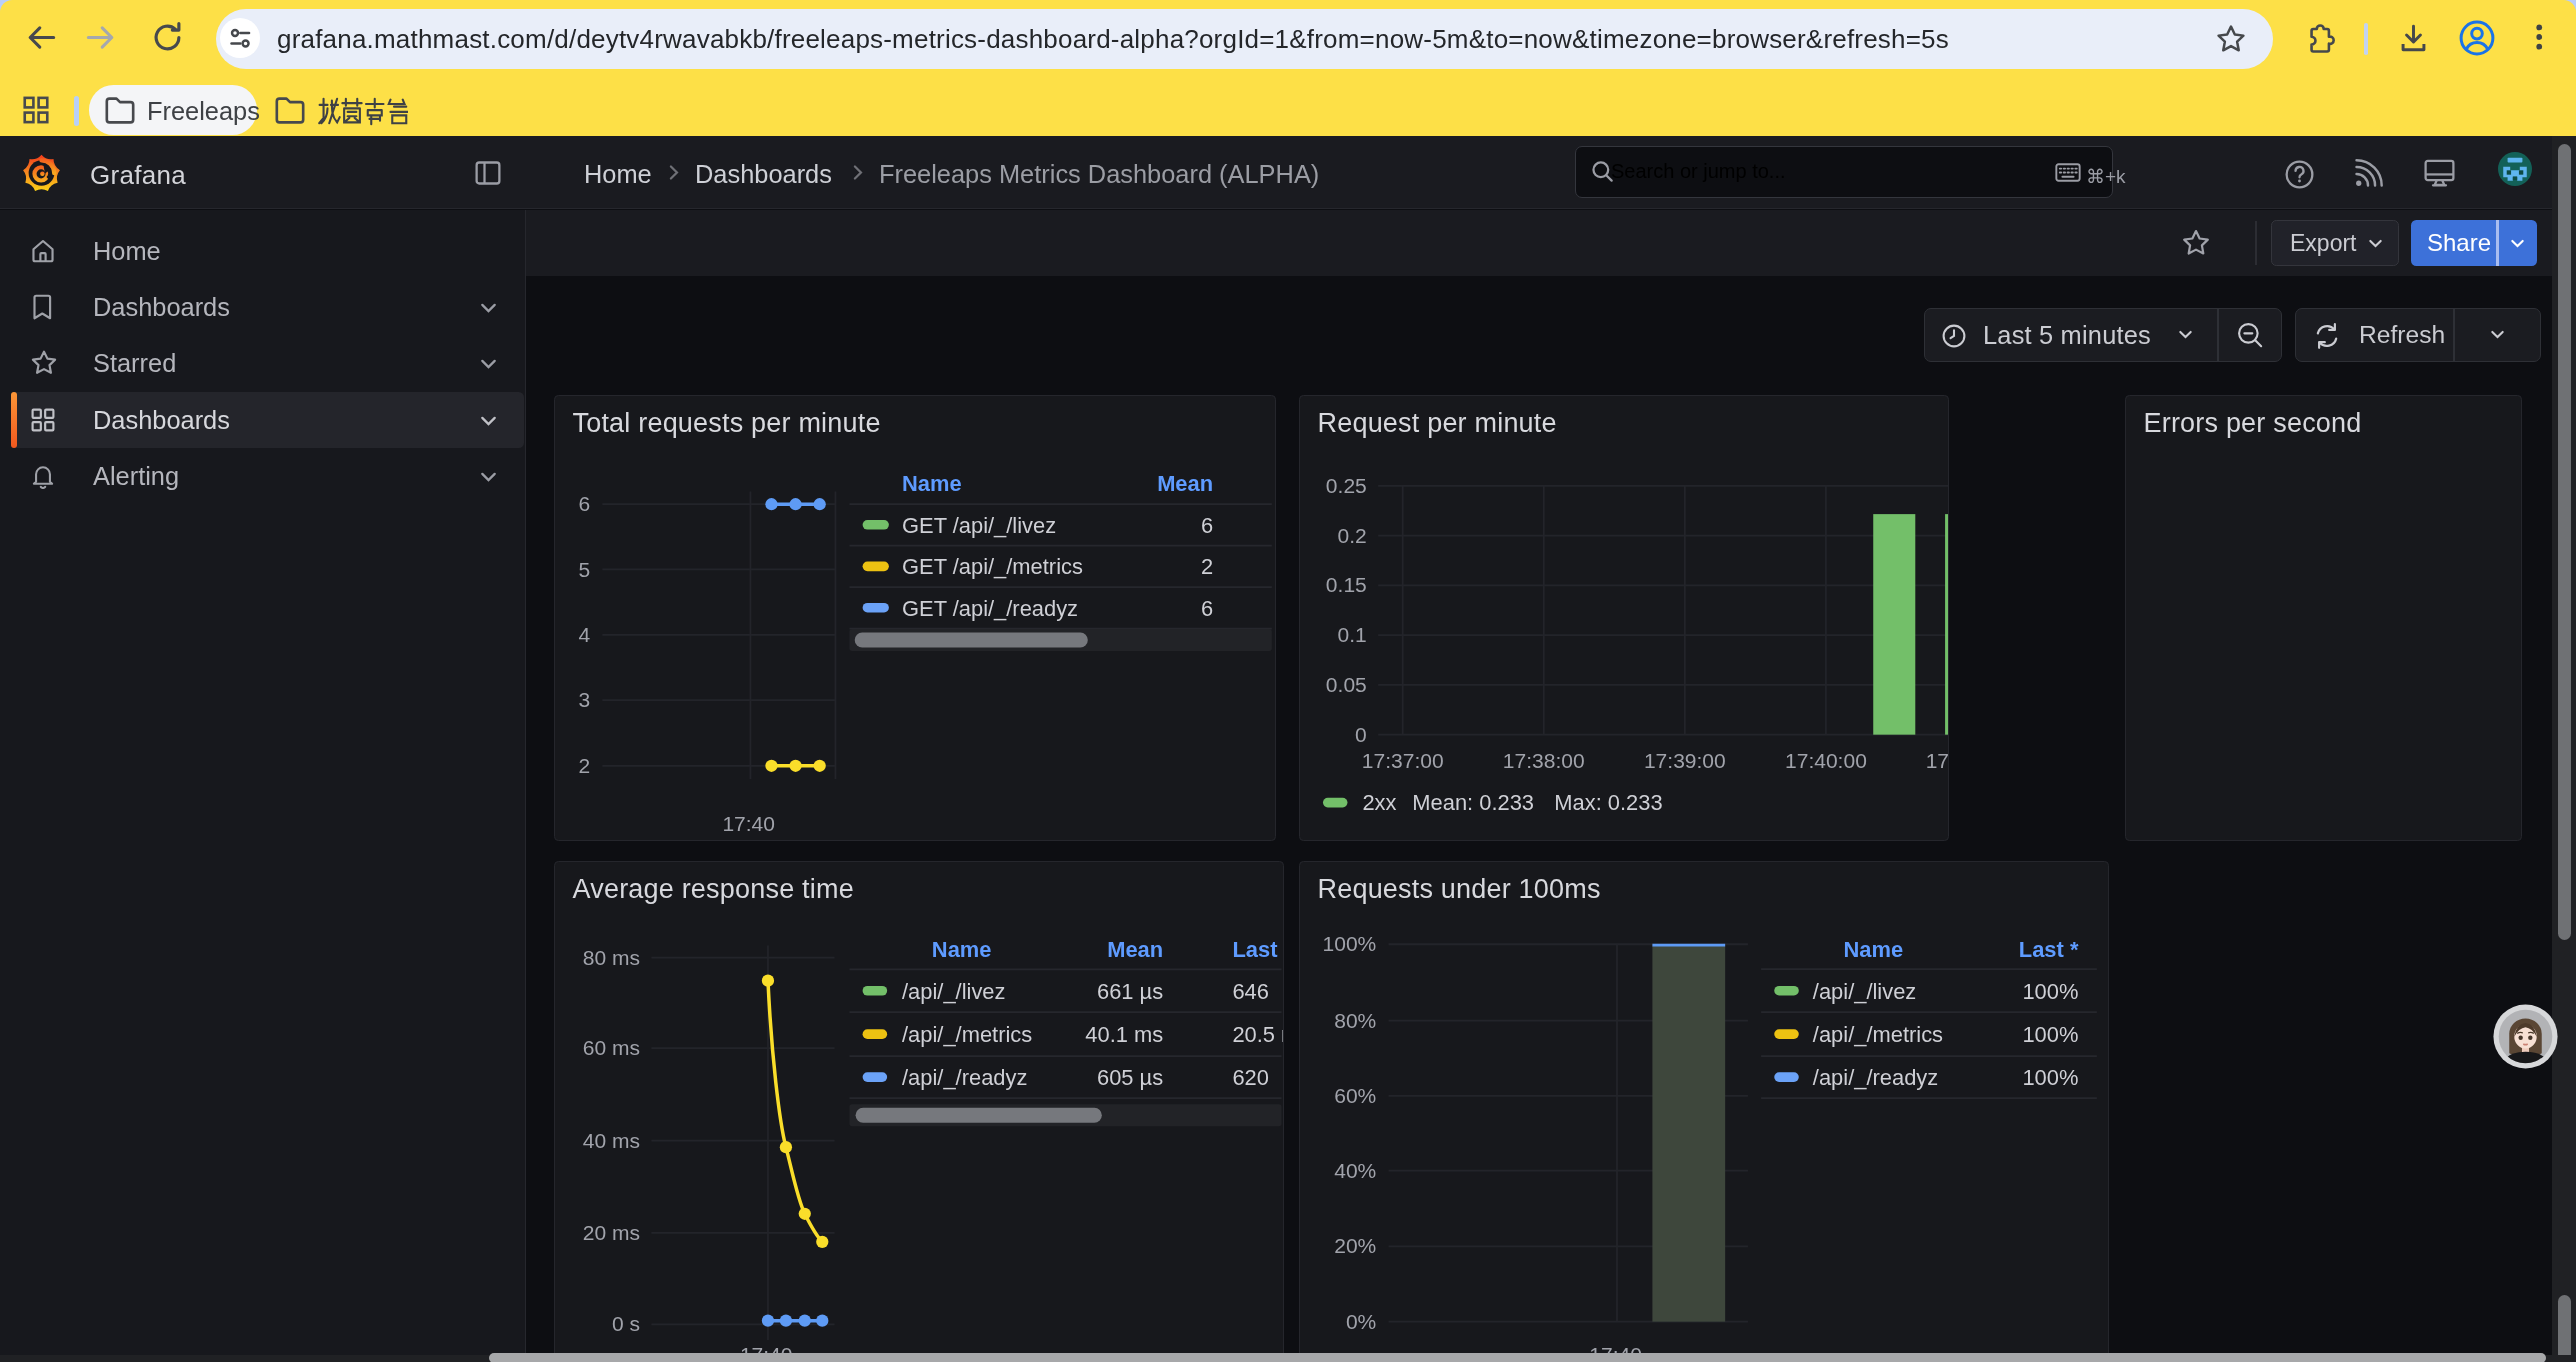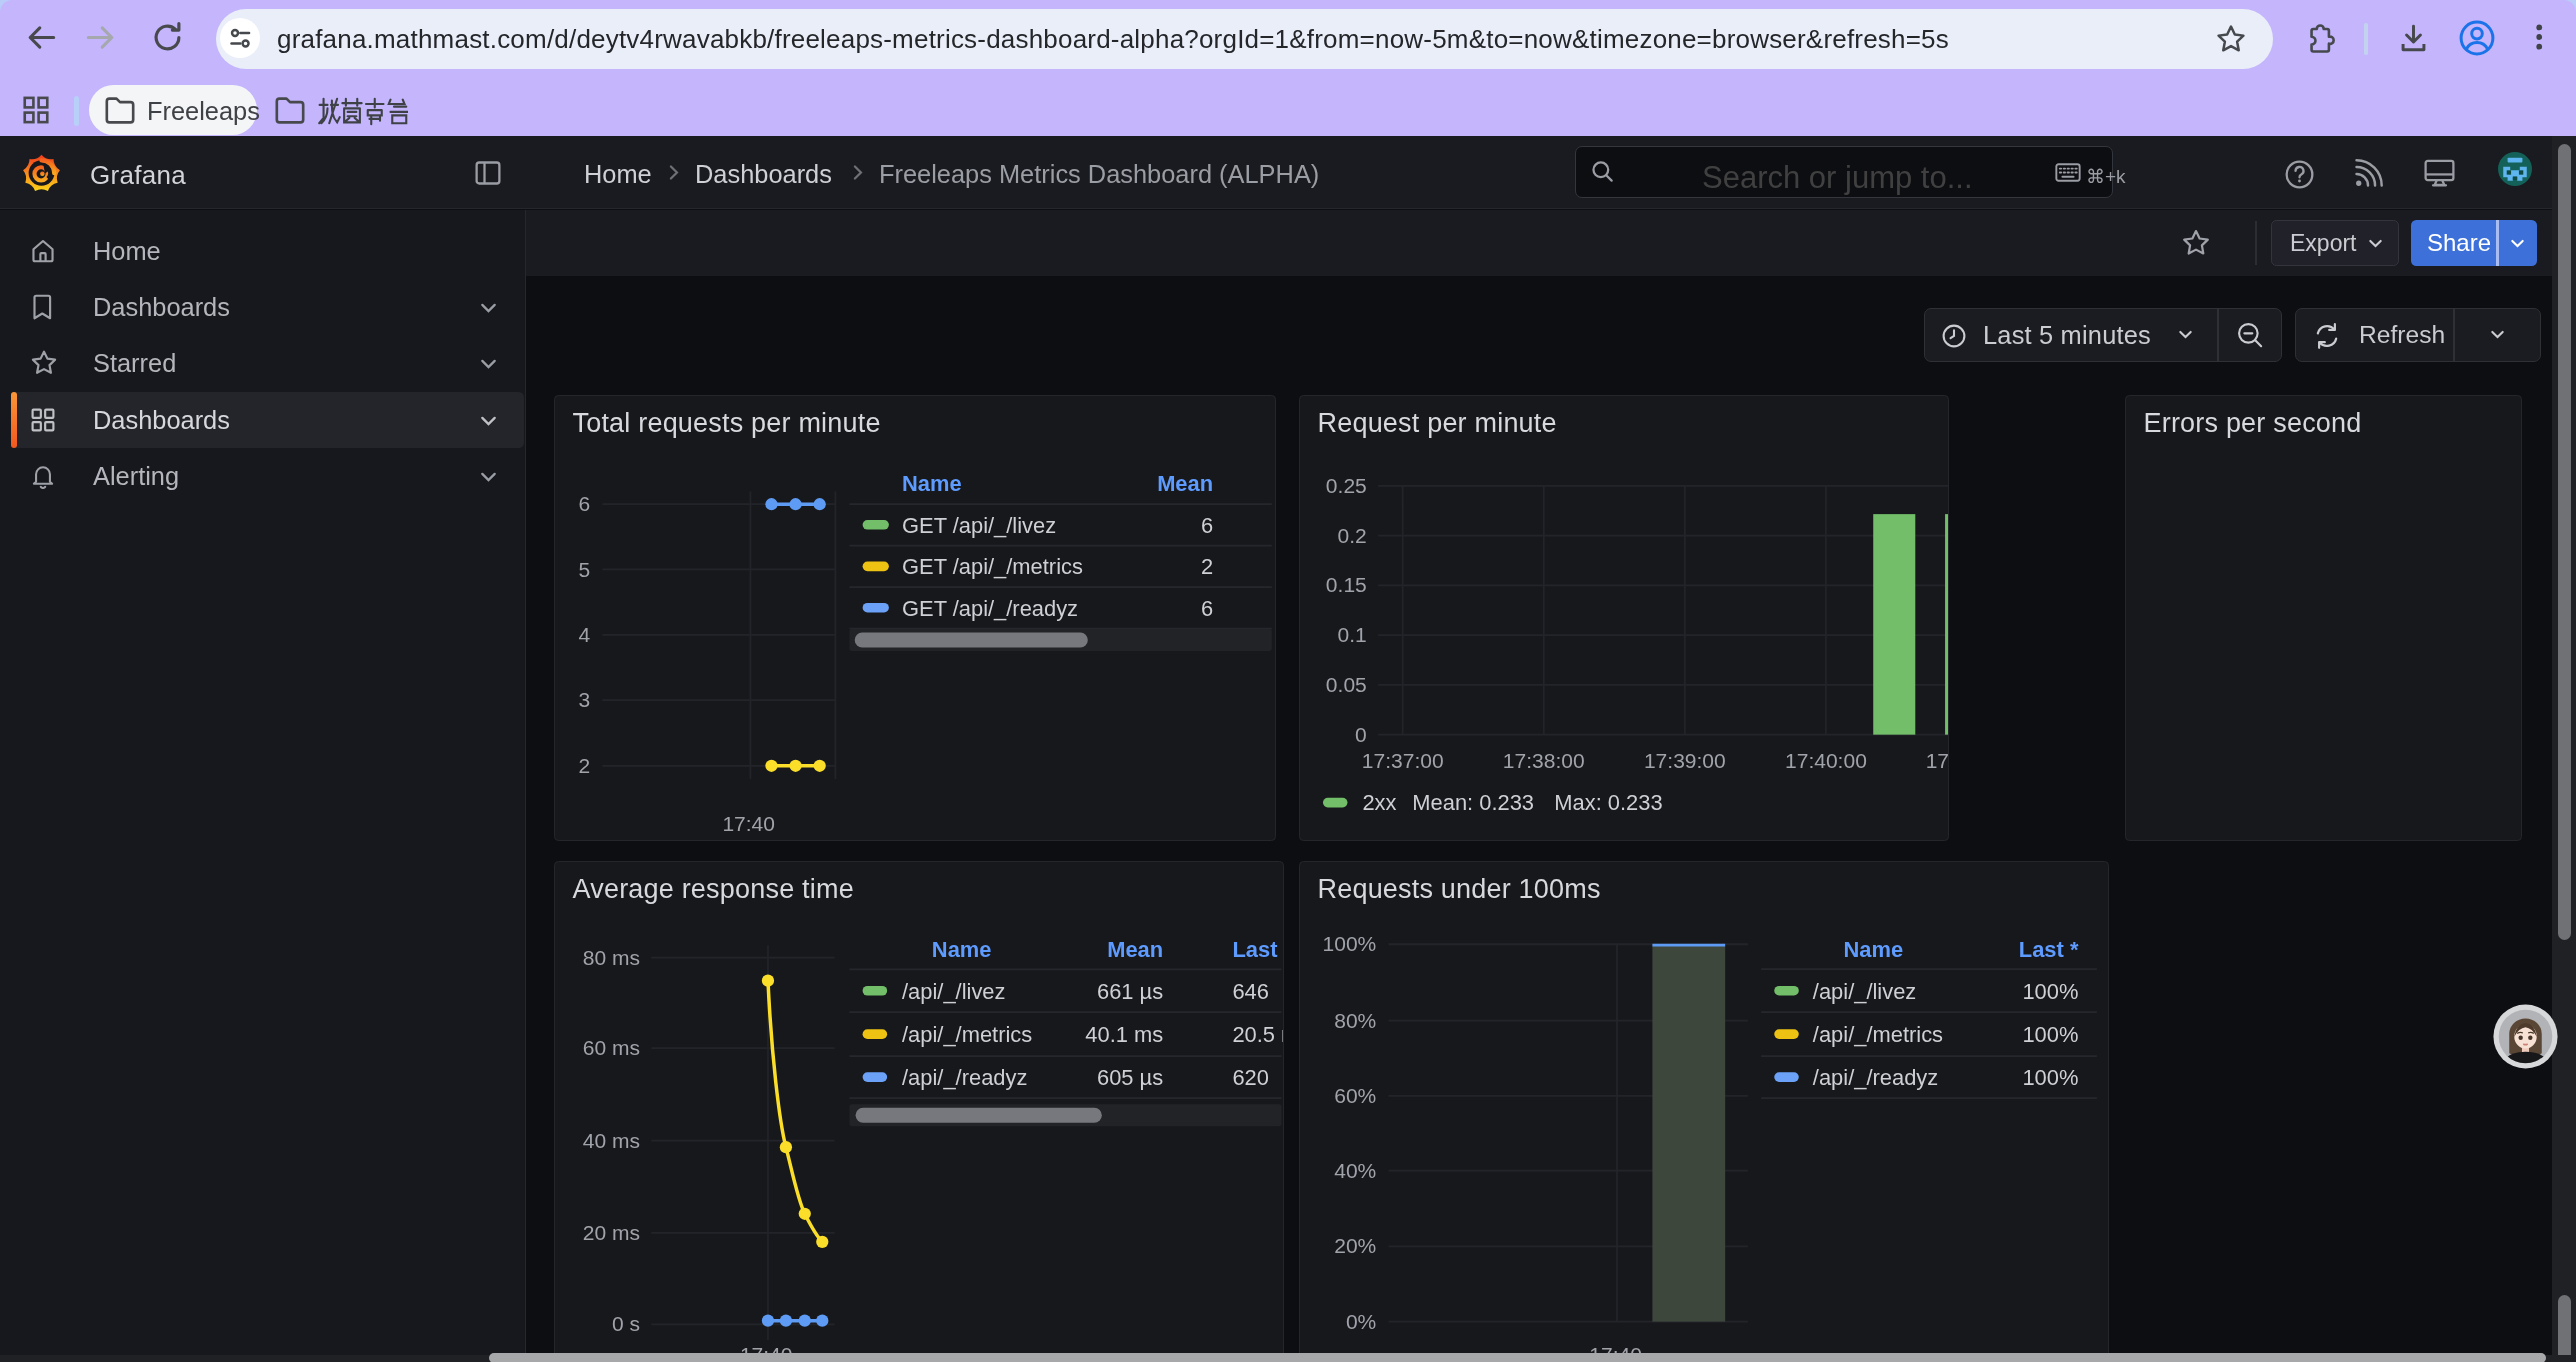--- a/index.html
+++ b/index.html
@@ -15,21 +15,21 @@
 .nav-item{position:absolute;left:0;width:526px;height:56px;display:flex;align-items:center;color:#b5b6bd;font-size:25.4px}
 .nav-item .lbl{position:absolute;left:93px}
 .nav-item svg{position:absolute;left:30px}
 .nav-item svg.chev{position:absolute;left:477px}
 </style>
 </head>
 <body>
 
 <div class="a" style="left:0;top:0;width:14px;height:14px;background:#b9cdf8"></div>
 <div class="a" style="left:2562px;top:0;width:14px;height:14px;background:#b9cdf8"></div>
-<div class="a" id="chrome" style="left:0;top:0;width:2576px;height:136px;background:#c4b5fd;border-radius:12.3px 12.3px 0 0">
+<div class="a" id="chrome" style="left:0;top:0;width:2576px;height:136px;background:#fde047;border-radius:12.3px 12.3px 0 0">
 
   <svg class="a" style="left:24.6px;top:21px" width="33" height="33" viewBox="0 0 38 38" fill="none" stroke="#47494d" stroke-width="3.6" stroke-linecap="round" stroke-linejoin="round">
       <path d="M33 19 H6 M17 8 L6 19 L17 30"></path>
     </svg>
 
   <svg class="a" style="left:84px;top:21px" width="33" height="33" viewBox="0 0 38 38" fill="none" stroke="#a5a8ad" stroke-width="3.6" stroke-linecap="round" stroke-linejoin="round">
       <path d="M5 19 H32 M21 8 L32 19 L21 30"></path>
     </svg>
 
   <svg class="a" style="left:150px;top:20px" width="35" height="35" viewBox="0 0 40 40" fill="none" stroke="#47494d" stroke-width="3.6" stroke-linecap="round" stroke-linejoin="round">
@@ -139,21 +139,21 @@
 <svg class="a" style="left:848px;top:163px" width="19" height="19" viewBox="0 0 22 22" fill="none" stroke="#6f7076" stroke-width="2.6" stroke-linecap="round">
     <path d="M8 4 l7 7 -7 7"></path>
   </svg>
 <div class="a" style="left:879px;top:160px;font-size:25.4px;color:#9b9da4">Freeleaps Metrics Dashboard (ALPHA)</div>
 
 <div class="a" style="left:1575px;top:146px;width:538px;height:52px;border-radius:7px;border:1.8px solid #34363d;background:#0d0e12"></div>
 <svg class="a" style="left:1590px;top:159px" width="26" height="26" viewBox="0 0 30 30" fill="none" stroke="#9b9da5" stroke-width="2.6" stroke-linecap="round">
     <circle cx="12.5" cy="12.5" r="8.5"></circle>
     <path d="M19 19 l6 6"></path>
   </svg>
-<div class="a" style="left:1702px;top:160px;font-size:31px;color:#404040">Search or jump to...</div>
+<div class="a" style="left:1611px;top:160px;font-size:20px;color:#000000">Search or jump to...</div>
 <svg class="a" style="left:2055px;top:163px" width="26" height="19" viewBox="0 0 30 22" fill="none" stroke="#9b9da5" stroke-width="2.2">
     <rect x="1.5" y="1.5" width="27" height="19" rx="2.5"></rect>
     <path d="M5.5 6.5 h1.6 M10 6.5 h1.6 M14.5 6.5 h1.6 M19 6.5 h1.6 M23.5 6.5 h1.6 M5.5 11 h1.6 M10 11 h1.6 M14.5 11 h1.6 M19 11 h1.6 M23.5 11 h1.6 M8.5 16 h13" stroke-linecap="round"></path>
   </svg>
 <div class="a" style="left:2086px;top:165px;font-size:19px;color:#9b9da5">⌘+k</div>
 
 <svg class="a" style="left:2284px;top:159px" width="31" height="31" viewBox="0 0 35 35" fill="none" stroke="#9b9da5" stroke-width="2.6">
     <circle cx="17.5" cy="17.5" r="14.5"></circle>
     <path d="M13 13.5 a4.5 4.5 0 1 1 6.5 4 c-1.6 0.9 -2 1.7 -2 3.2" stroke-linecap="round"></path>
     <circle cx="17.5" cy="24.8" r="1.6" fill="#9b9da5" stroke="none"></circle>

